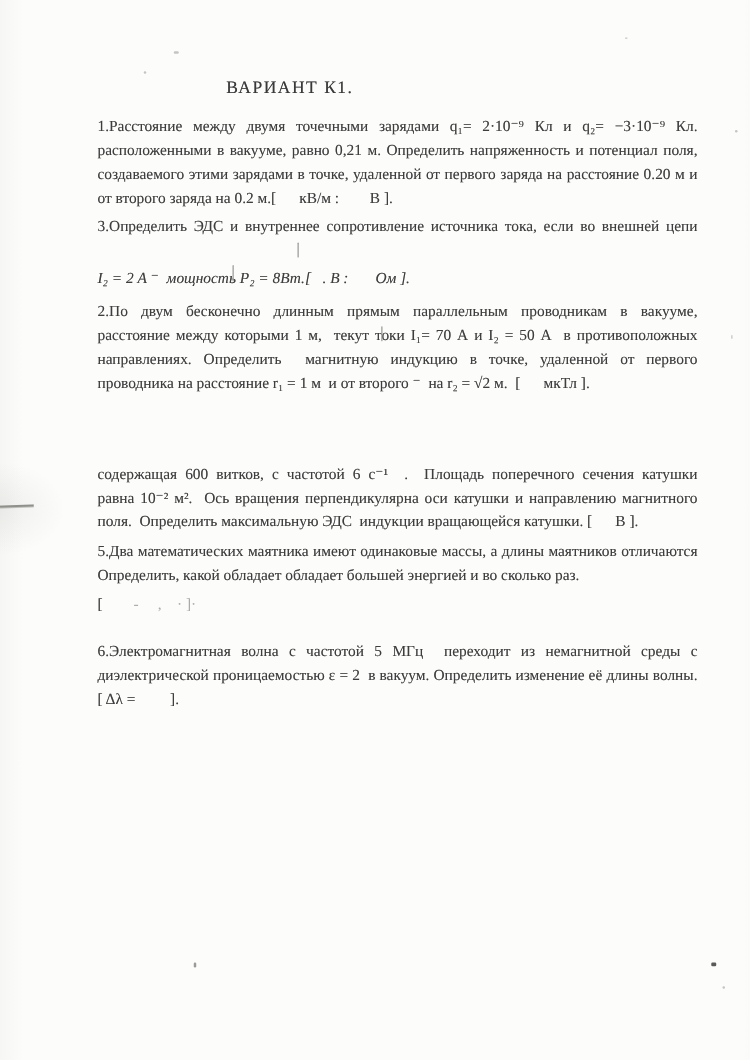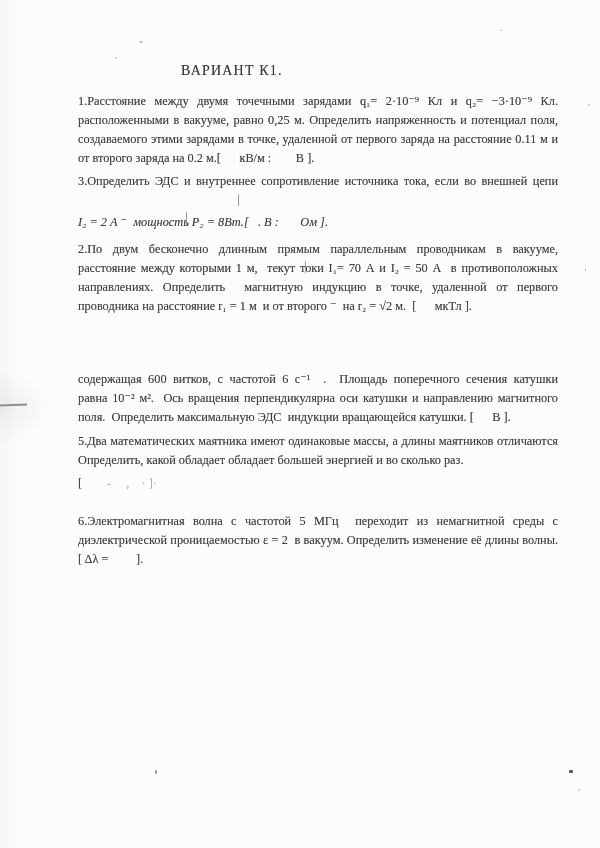--- a/index.html
+++ b/index.html
@@ -45,22 +45,22 @@
 </style>
 </head>
 <body>
 
 <div class="page">
 
   <div class="title">ВАРИАНТ К1.</div>
 
   <div class="block" style="top:92px">
     <span class="line">1.Расстояние между двумя точечными зарядами q₁= 2·10⁻⁹ Кл и q₂= −3·10⁻⁹ Кл.</span>
-    <span class="line">расположенными в вакууме, равно 0,25 м. Определить напряженность и потенциал поля,</span>
-    <span class="line">создаваемого этими зарядами в точке, удаленной от первого заряда на расстояние 0.11 м и</span>
+    <span class="line">расположенными в вакууме, равно 0,21 м. Определить напряженность и потенциал поля,</span>
+    <span class="line">создаваемого этими зарядами в точке, удаленной от первого заряда на расстояние 0.20 м и</span>
     <span class="line last">от второго заряда на 0.2 м.[&nbsp;&nbsp;&nbsp;&nbsp;&nbsp;&nbsp;кВ/м&nbsp;:&nbsp;&nbsp;&nbsp;&nbsp;&nbsp;&nbsp;&nbsp;&nbsp;В ].</span>
   </div>
 
   <div class="block" style="top:172px">
     <span class="line">3.Определить ЭДС и внутреннее сопротивление источника тока, если во внешней цепи</span>
     <span class="line last gap-top">I₂ = 2 А ⁻&nbsp;&nbsp;мощность P₂ = 8Вт.[&nbsp;&nbsp;&nbsp;.&nbsp;В :&nbsp;&nbsp;&nbsp;&nbsp;&nbsp;&nbsp;&nbsp;Ом ].</span>
   </div>
 
   <div class="block" style="top:240px">
     <span class="line">2.По двум бесконечно длинным прямым параллельным проводникам в вакууме,</span>

